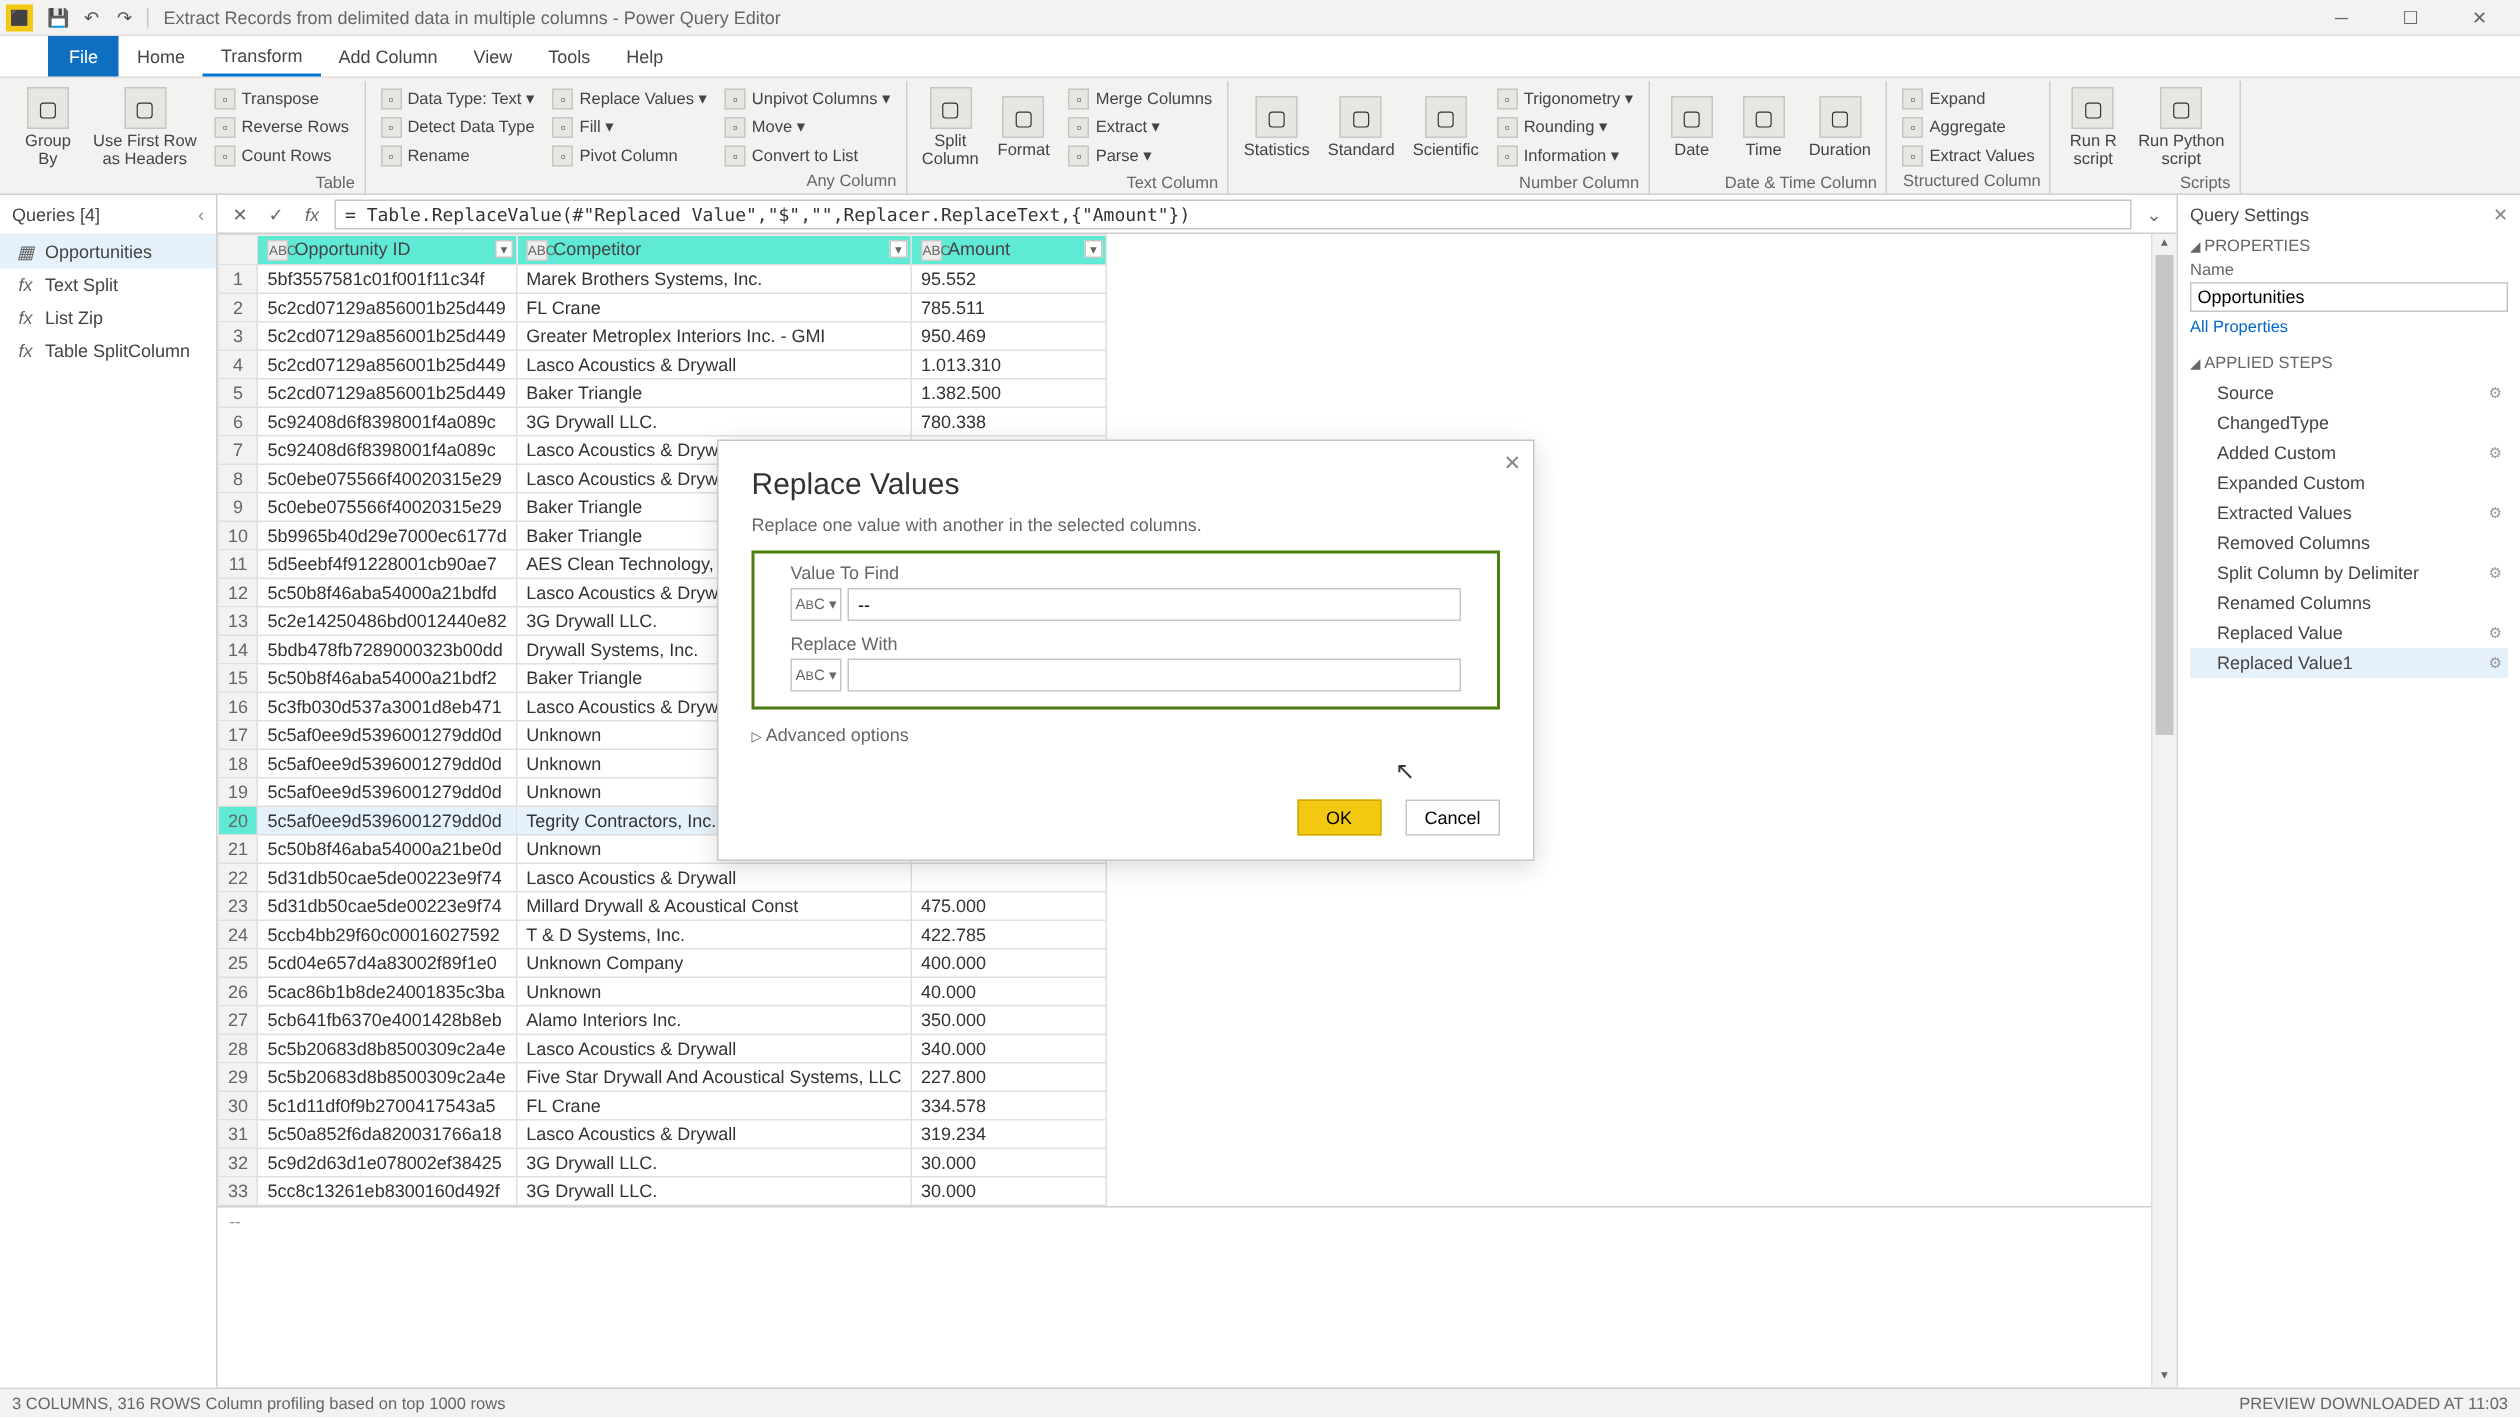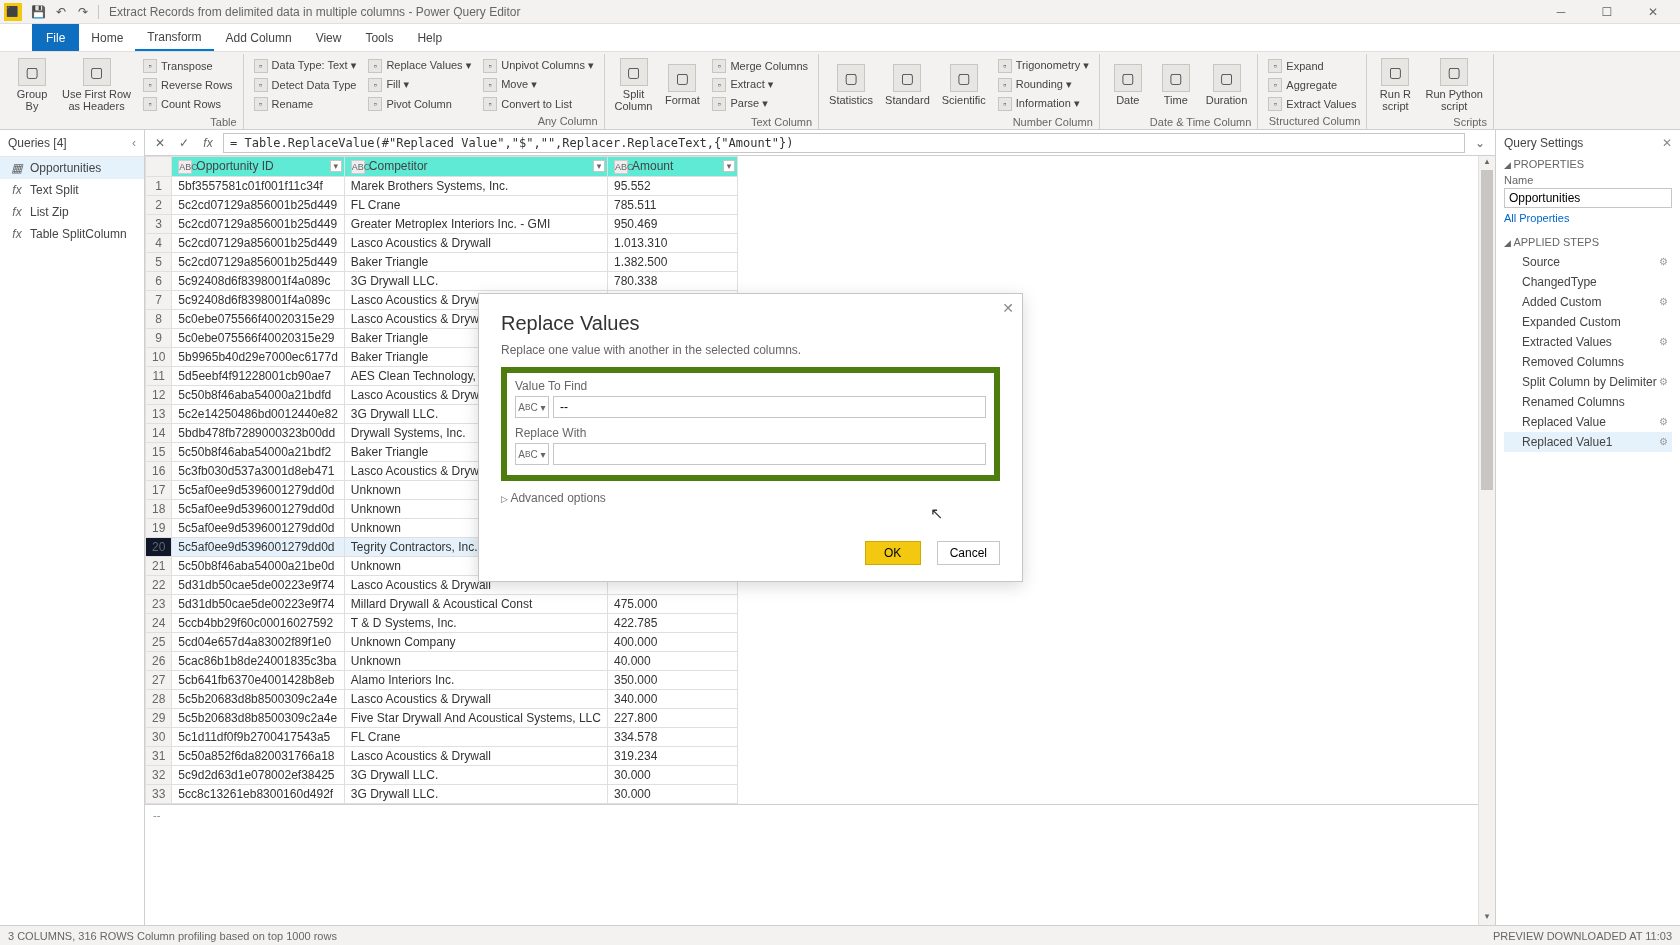--- a/index.html
+++ b/index.html
@@ -46,33 +46,33 @@
 .formula-bar { height: 26px; display: flex; align-items: center; border-bottom: 1px solid #d0cece; padding: 0 6px; gap: 6px; }
 .formula-bar .fx-btn { width: 18px; height: 18px; display:flex; align-items:center; justify-content:center; color:#666; border:1px solid transparent; }
 .formula-bar .fx-label { font-style: italic; color: #666; }
 .formula-bar .formula-input { flex: 1; height: 20px; border: 1px solid #c8c6c4; padding: 0 6px; font-family: Consolas, monospace; font-size: 12px; color: #333; background: #fff; }
 
 .grid-wrap { flex: 1; overflow: hidden; position: relative; display: flex; }
 .grid { border-collapse: collapse; font-size: 12px; }
 .grid th, .grid td { border: 1px solid #e1dfdd; padding: 2px 6px; height: 17px; text-align: left; white-space: nowrap; overflow: hidden; }
 .grid th { background: #5eead4; font-weight: normal; color: #444; position: relative; }
 .grid .rownum { background: #f3f2f1; text-align: center; color: #666; width: 24px; }
-.grid .rownum.selected { background: #0f172a; }
+.grid .rownum.selected { background: #5eead4; }
 .grid tr.selected-row td { background: #e6f2fb; }
 .col-type-ico { display:inline-block; width:14px; height:14px; background:#eee; border:1px solid #ccc; margin-right:4px; font-size:9px; text-align:center; line-height:12px; color:#666; }
 .col-dd { position:absolute; right:2px; top:3px; width:12px; height:12px; border:1px solid #c8c6c4; background:#fff; font-size:9px; text-align:center; line-height:10px; color:#666; }
 
 .grid-footer { border-top: 1px solid #d0cece; padding: 4px 8px; color: #888; font-size: 11px; height: 22px; }
 
 .vscroll { width: 17px; background: #f3f2f1; border-left: 1px solid #e1dfdd; position: relative; }
 .vscroll .thumb { position: absolute; left: 2px; right: 2px; top: 14px; height: 320px; background: #c8c6c4; }
 .vscroll .arrow { position: absolute; left: 0; right: 0; height: 14px; text-align: center; font-size: 9px; color: #666; }
 
 
-.settings-pane { width: 185px; border-left: 1px solid #d0cece; background: #fff; padding: 6px 8px; font-size: 12px; }
+.settings-pane { width: 229px; border-left: 1px solid #d0cece; background: #fff; padding: 6px 8px; font-size: 12px; }
 .settings-header { display: flex; align-items: center; color: #444; margin-bottom: 8px; }
 .settings-header .close { margin-left: auto; color: #888; cursor:pointer; }
 .settings-section-title { font-size: 11px; color: #666; margin: 6px 0 4px; }
 .settings-section-title::before { content: "◢ "; font-size: 9px; }
 .prop-label { color: #666; font-size: 11px; }
 .prop-input { width: 100%; border: 1px solid #c8c6c4; padding: 2px 4px; font-size: 12px; margin: 2px 0 4px; }
 .all-props { color: #0066cc; font-size: 11px; cursor: pointer; }
 .step { padding: 3px 4px 3px 18px; color: #444; cursor: pointer; position: relative; }
 .step.selected { background: #e6f2fb; }
 .step .gear { position: absolute; right: 4px; top: 4px; color: #999; font-size: 10px; }
@@ -80,21 +80,21 @@
 
 .statusbar { height: 20px; background: #f3f2f1; border-top: 1px solid #d0cece; display: flex; align-items: center; padding: 0 8px; font-size: 11px; color: #666; }
 .statusbar .right { margin-left: auto; }
 
 
 .dialog { position: absolute; left: 478px; top: 293px; width: 545px; background: #fff; border: 1px solid #c8c6c4; box-shadow: 0 4px 16px rgba(0,0,0,0.15); z-index: 100; }
 .dialog .dlg-close { position: absolute; right: 8px; top: 6px; color: #888; cursor: pointer; font-size: 14px; }
 .dialog .dlg-body { padding: 18px 22px 16px; }
 .dialog .dlg-title { font-size: 20px; color: #333; font-weight: 400; margin-bottom: 8px; }
 .dialog .dlg-desc { color: #666; font-size: 12px; margin-bottom: 10px; }
-.dlg-highlight { border: 6px solid #4d7c0f; padding: 6px 8px 10px; margin-bottom: 10px; }
+.dlg-highlight { border: 2px solid #4d7c0f; padding: 6px 24px 10px; margin-bottom: 10px; }
 .dlg-field-label { font-size: 12px; color: #666; margin-bottom: 3px; }
 .dlg-field-row { display: flex; gap: 4px; margin-bottom: 8px; }
 .dlg-type-btn { width: 34px; height: 22px; border: 1px solid #c8c6c4; background: #fff; display: flex; align-items: center; justify-content: center; font-size: 10px; color: #666; }
 .dlg-input { flex: 1; height: 22px; border: 1px solid #c8c6c4; padding: 0 6px; font-size: 12px; }
 .dlg-adv { color: #666; font-size: 12px; cursor: pointer; margin-bottom: 24px; }
 .dlg-adv::before { content: "▷ "; font-size: 9px; }
 .dlg-buttons { display: flex; justify-content: flex-end; gap: 16px; margin-top: 36px; }
 .dlg-btn { min-width: 56px; padding: 4px 12px; border: 1px solid #c8c6c4; background: #fff; cursor: pointer; font-size: 12px; }
 .dlg-btn.primary { background: #f2c811; border-color: #d0a800; }
 

